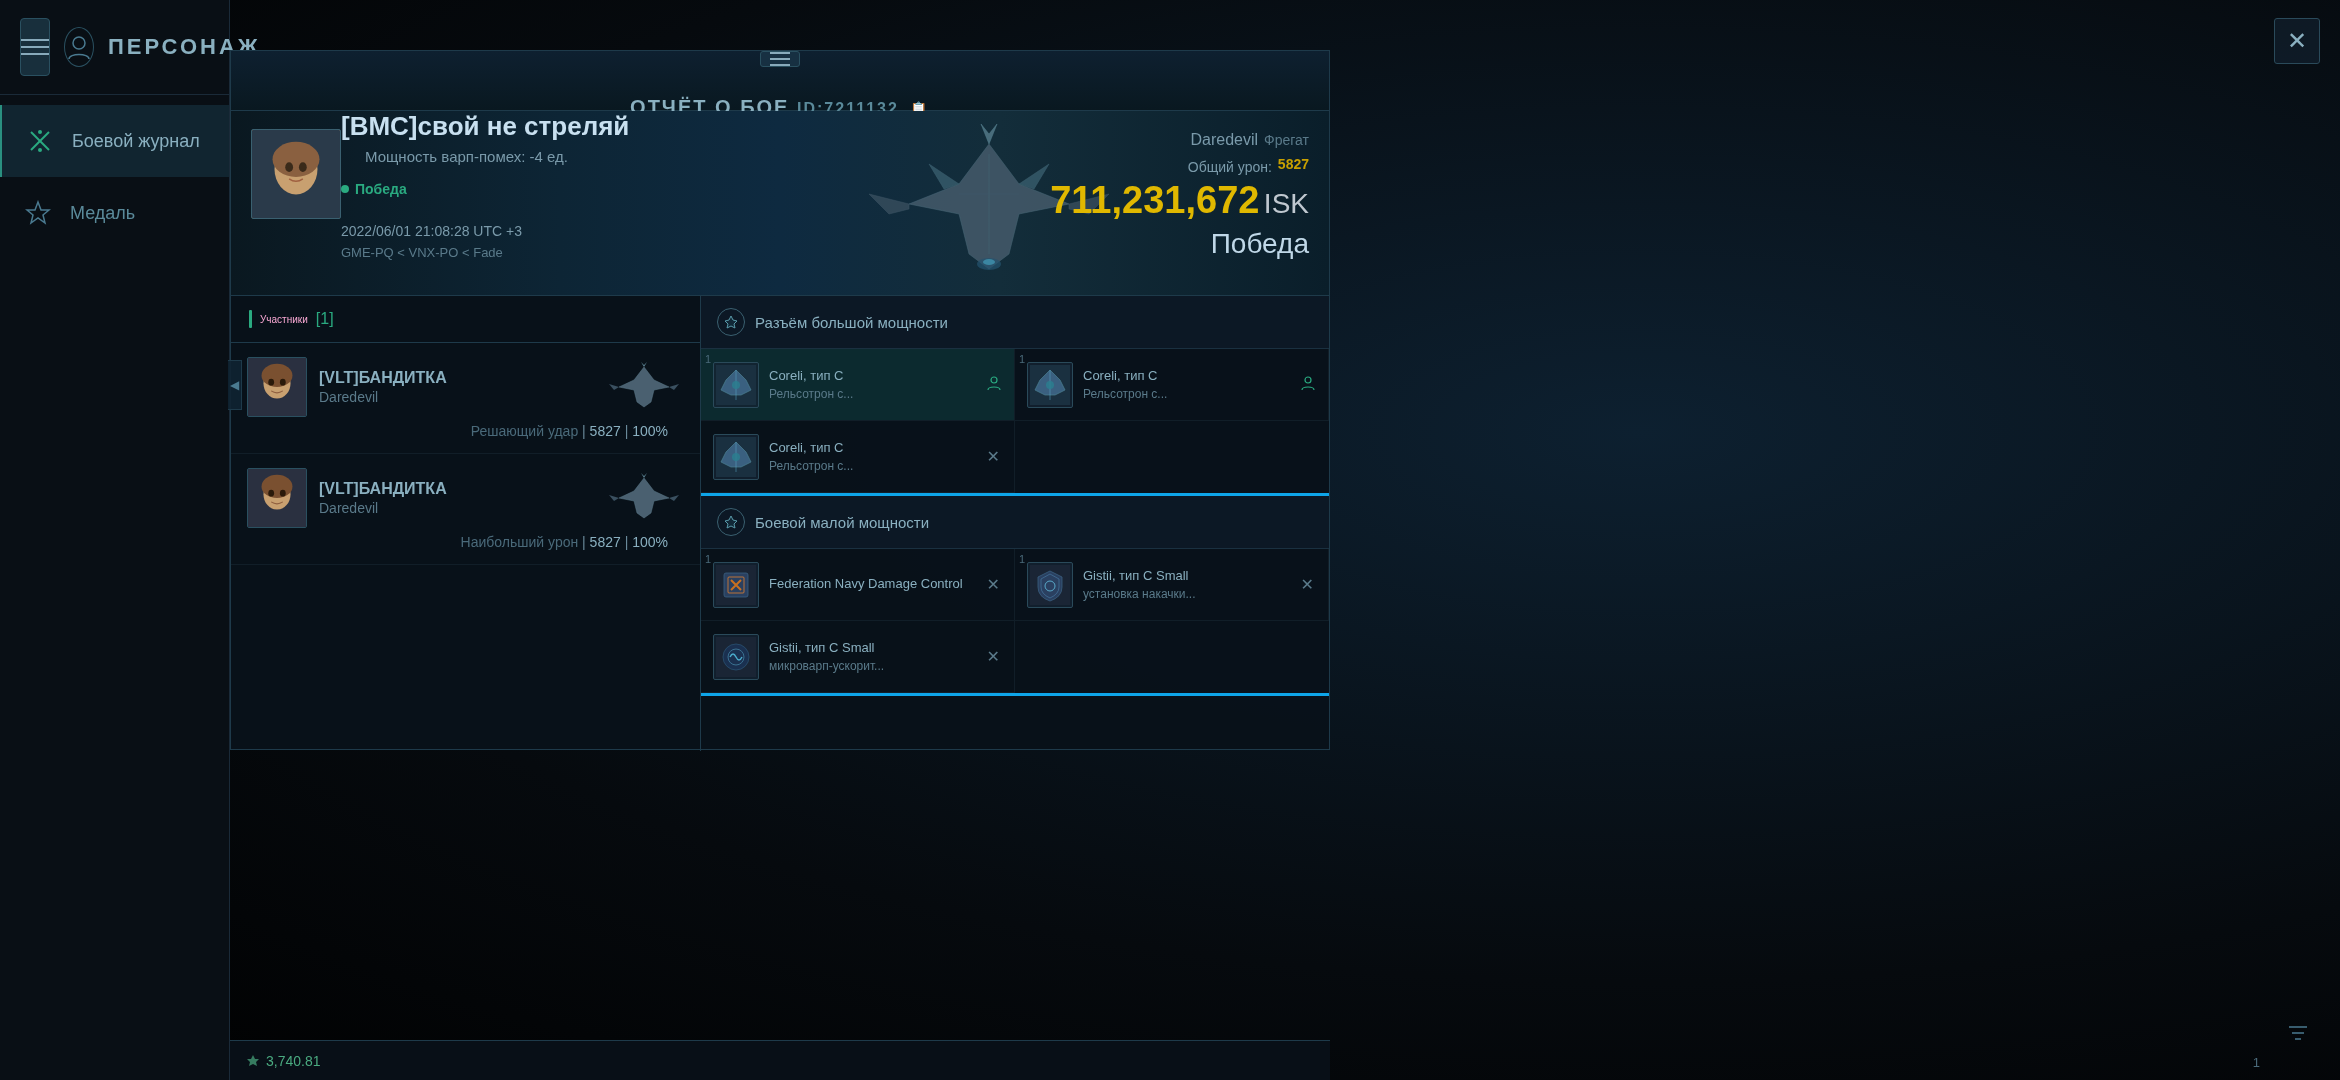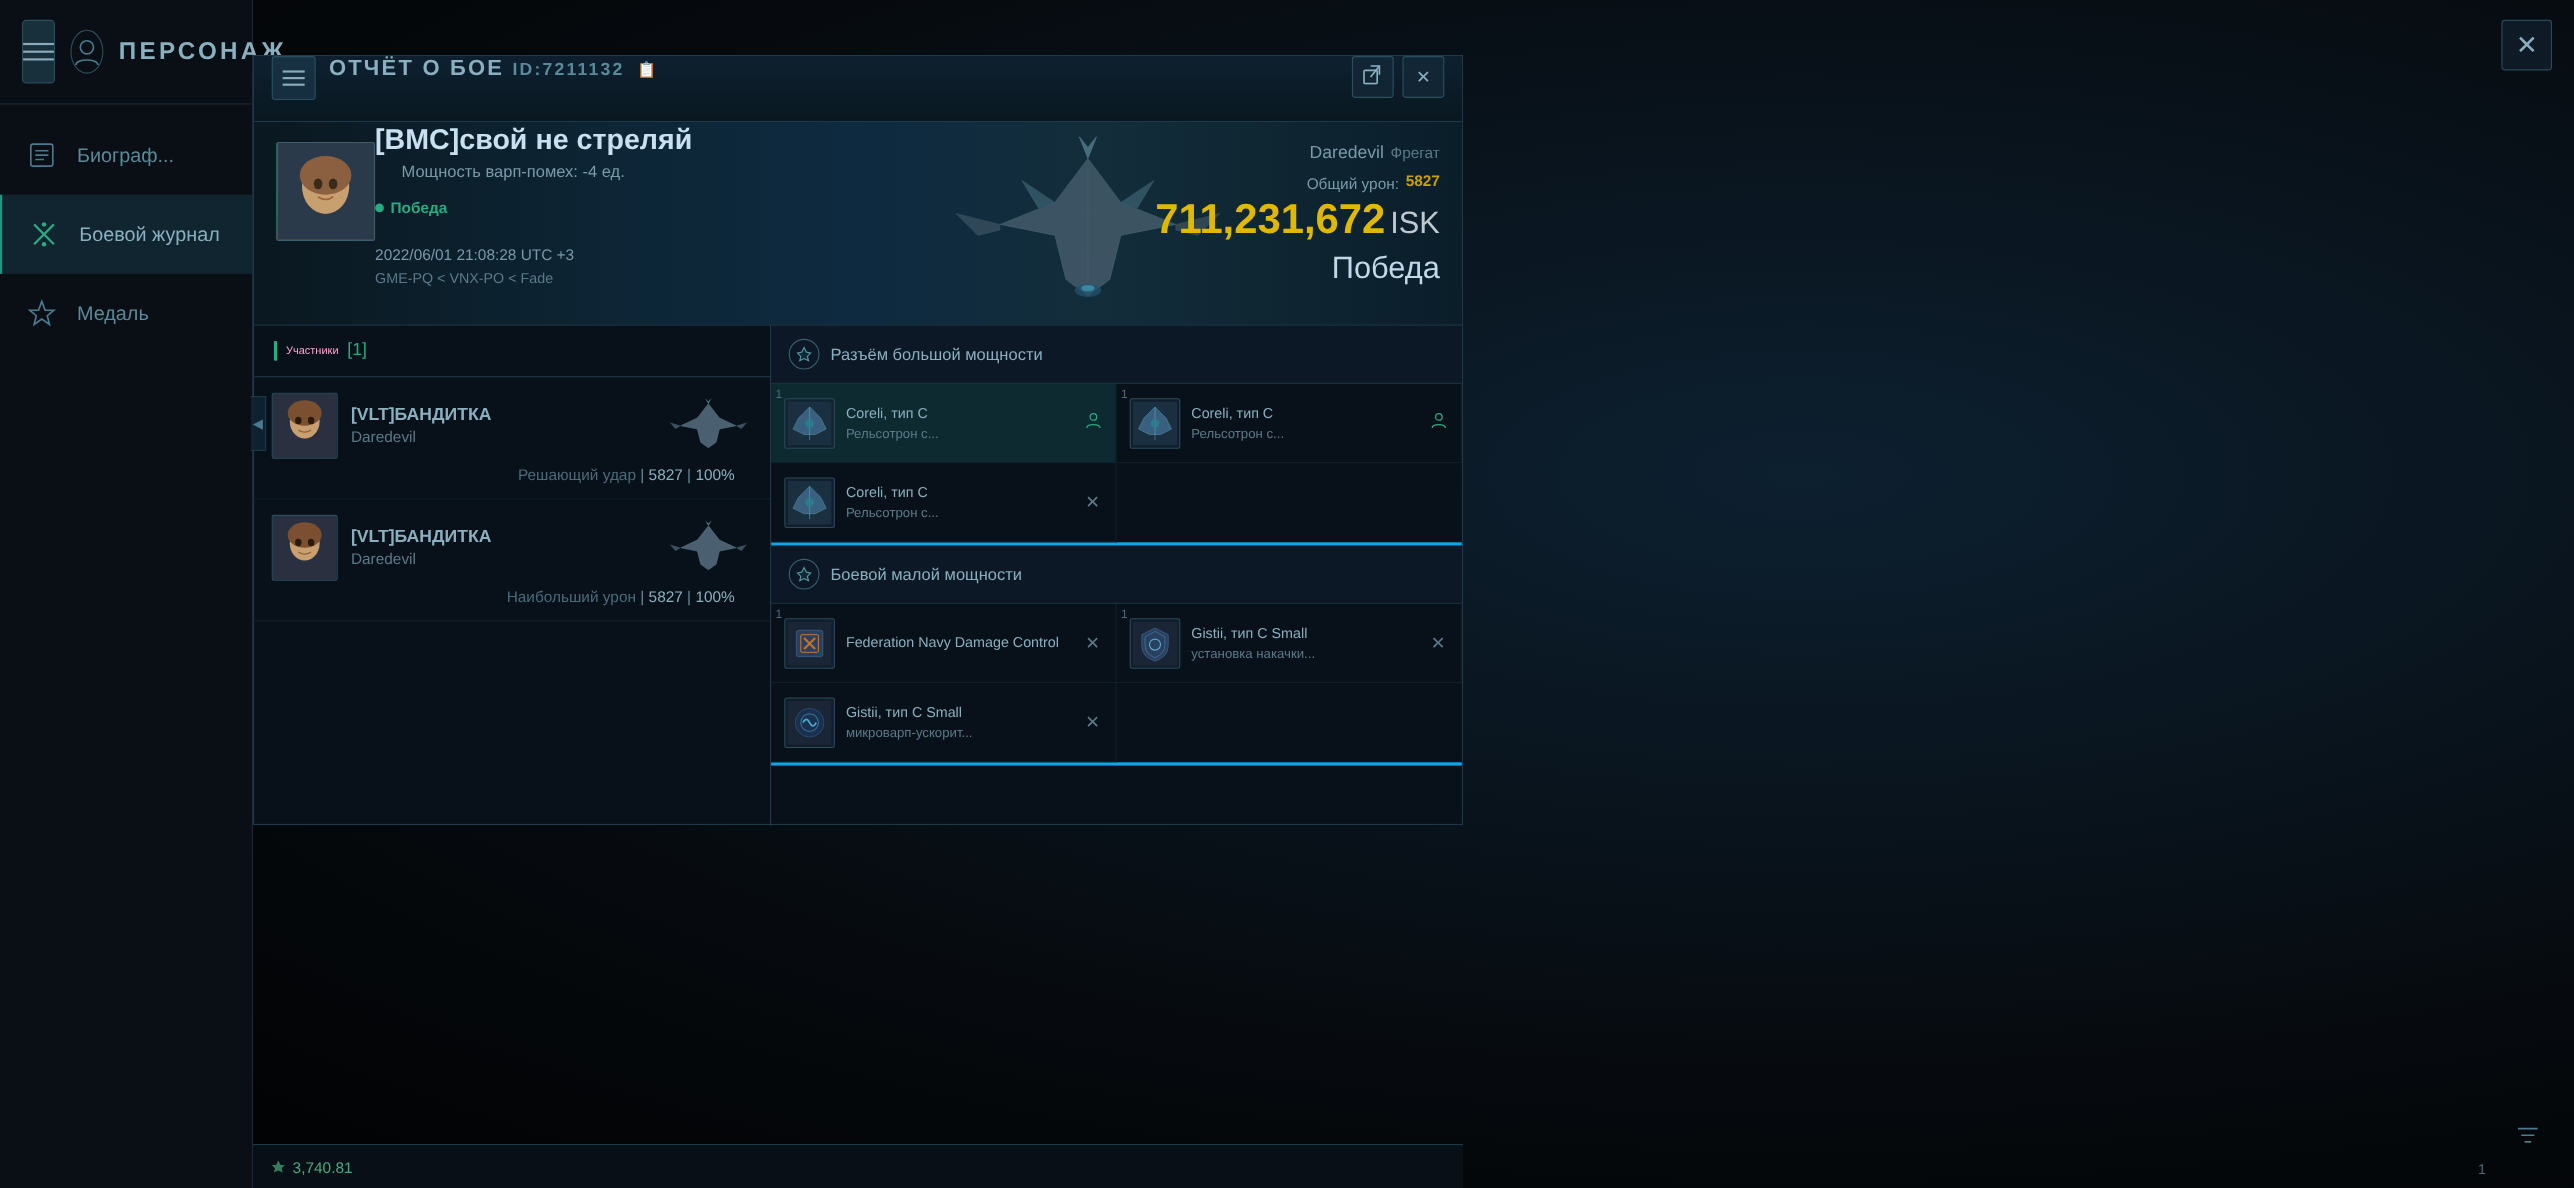--- a/index.html
+++ b/index.html
@@ -131,21 +131,23 @@
       border: 1px solid #1e3a4a;
       z-index: 20;
     }
 
     .window-header {
       background: linear-gradient(180deg, #0e2030 0%, #091820 100%);
       border-bottom: 1px solid #1e3a4a;
       padding: 0 16px;
       height: 60px;
       display: flex;
-      gap: 12px;
+      align-items: center;
+      gap: 29px;
+      flex-direction: column;
     }
 
     .window-menu-btn {
       width: 40px;
       height: 40px;
       background: rgba(30,60,80,0.6);
       border: 1px solid #2a5060;
       border-radius: 3px;
       display: flex;
       flex-direction: column;
@@ -655,31 +657,20 @@
       <svg width="28" height="28" viewBox="0 0 28 28" fill="none">
         <circle cx="14" cy="10" r="6" stroke="#4a7a90" stroke-width="1.5" fill="none"></circle>
         <path d="M4 26 C4 20 24 20 24 26" stroke="#4a7a90" stroke-width="1.5" fill="none"></path>
       </svg>
     </div>
     <span class="sidebar-title">ПЕРСОНАЖ</span>
   </div>
 
   <div class="sidebar-items">
 
-    <div class="sidebar-item">
-      <div class="sidebar-item-icon">
-        <svg width="24" height="24" viewBox="0 0 24 24" fill="none">
-          <rect x="2" y="2" width="20" height="20" rx="2" stroke="#4a7a90" stroke-width="1.5" fill="none"></rect>
-          <line x1="6" y1="8" x2="18" y2="8" stroke="#4a7a90" stroke-width="1.5"></line>
-          <line x1="6" y1="12" x2="18" y2="12" stroke="#4a7a90" stroke-width="1.5"></line>
-          <line x1="6" y1="16" x2="14" y2="16" stroke="#4a7a90" stroke-width="1.5"></line>
-        </svg>
-      </div>
-      <span>Биограф...</span>
-    </div>
 
     <div class="sidebar-item active">
       <div class="sidebar-item-icon crossed">
         <svg width="26" height="26" viewBox="0 0 26 26" fill="none">
           <line x1="4" y1="4" x2="22" y2="22" stroke="#2aaa80" stroke-width="2"></line>
           <line x1="22" y1="4" x2="4" y2="22" stroke="#2aaa80" stroke-width="2"></line>
           <circle cx="13" cy="4" r="2" fill="#2aaa80"></circle>
           <circle cx="13" cy="22" r="2" fill="#2aaa80"></circle>
         </svg>
       </div>

